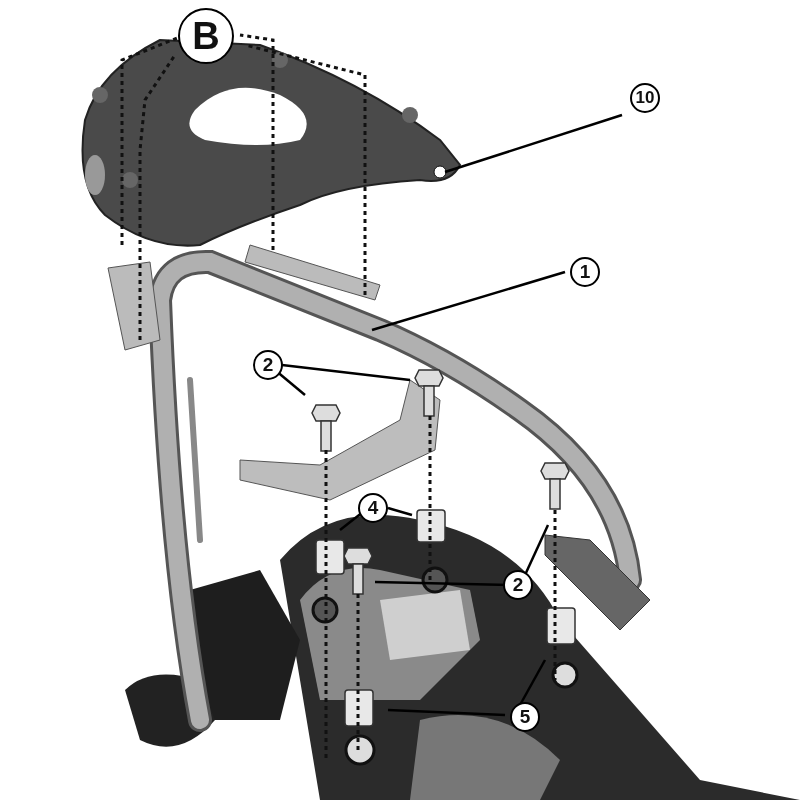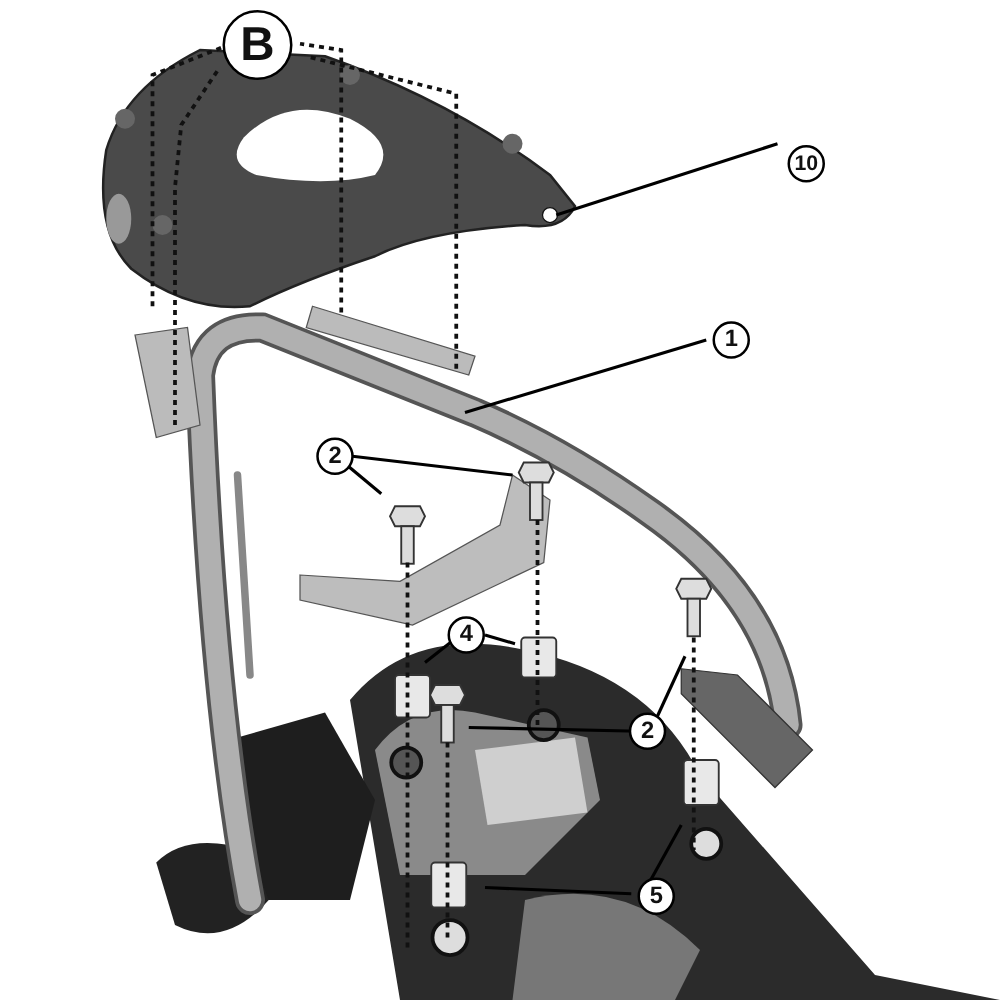--- a/index.html
+++ b/index.html
@@ -96,18 +96,18 @@
     <path d="M388 508 L412 515"></path>
     <path d="M368 508 L340 530"></path>
     <path d="M512 585 L375 582"></path>
     <path d="M525 575 L548 525"></path>
     <path d="M505 715 L388 710"></path>
     <path d="M520 705 L545 660"></path>
   </g>
 </svg>
 
 <div class="callout c-big" style="left:178px;top:8px;">B</div>
-<div class="callout c-sm" style="left:630px;top:116px;font-size:17px;">10</div>
+<div class="callout c-sm" style="left:630px;top:83px;font-size:17px;">10</div>
 <div class="callout c-sm" style="left:570px;top:257px;">1</div>
 <div class="callout c-sm" style="left:253px;top:350px;">2</div>
 <div class="callout c-sm" style="left:503px;top:570px;">2</div>
 <div class="callout c-sm" style="left:358px;top:493px;">4</div>
 <div class="callout c-sm" style="left:510px;top:702px;">5</div>
 
 </body></html>

